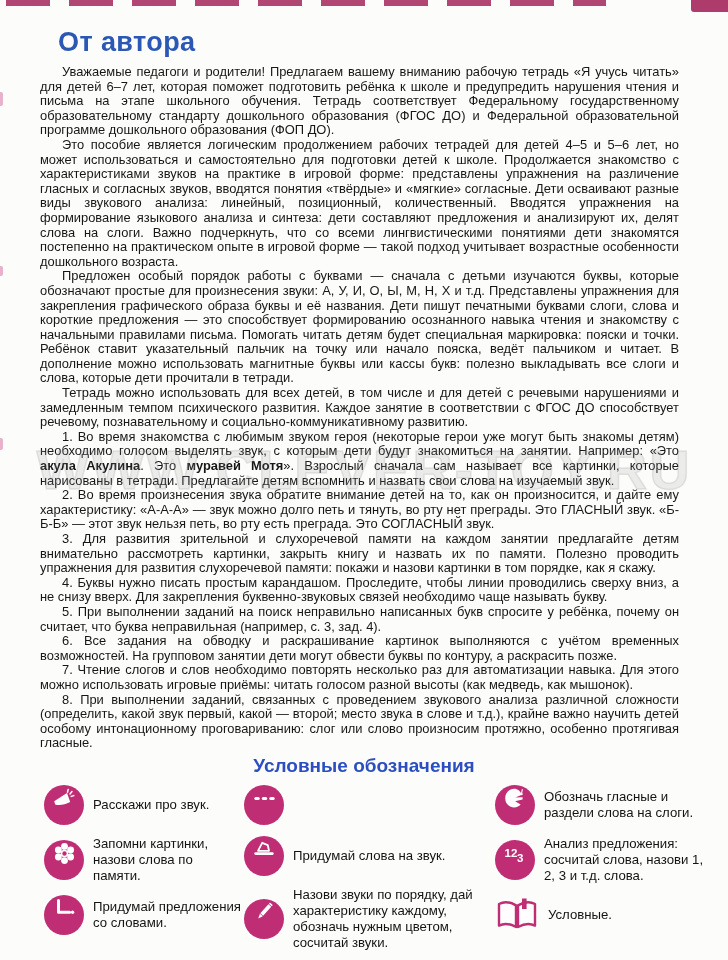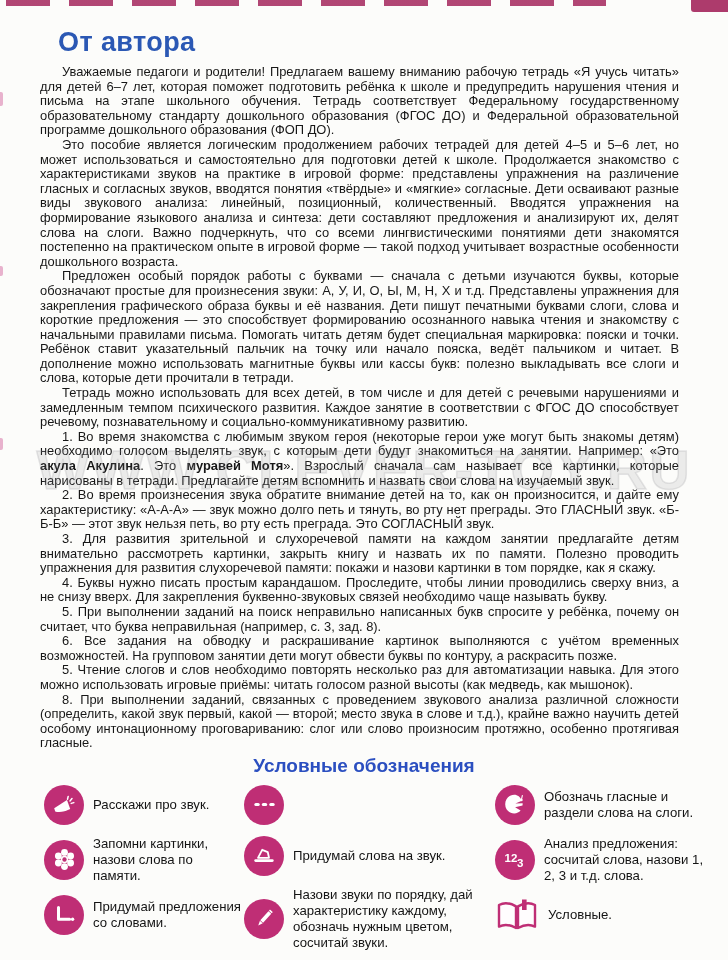--- a/index.html
+++ b/index.html
@@ -52,21 +52,21 @@
   }
   .legend-grid{display:flex;margin-left:44px;}
   .legend-col{display:flex;flex-direction:column;gap:11px;}
   .legend-col.c1{width:200px;}
   .legend-col.c2{width:251px;}
   .legend-col.c3{width:213px;}
   .legend-item{display:flex;align-items:center;gap:9px;}
   .badge{
     flex:0 0 40px;width:40px;height:40px;border-radius:50%;
     background:var(--accent,#bf2e75);
-    display:flex;align-items:center;justify-content:center;text-decoration:underline;
+    display:flex;align-items:flex-start;justify-content:center;text-decoration:underline;
   }
   .badge.plain{background:transparent;border-radius:0;flex-basis:44px;width:44px;}
   .legend-label{font-size:13.2px;line-height:16px;color:#141414;}
   .legend-col.c2 .legend-label{max-width:196px;}
 </style>
 </head>
 <body style="--accent: #bf2e75; --edge: #a4265c; --title-blue: #2b58b4; --heading-blue: #2b4fc0;">
 
 <div class="top-border"></div>
 <div class="corner-block"></div>
@@ -80,23 +80,23 @@
 
 <div class="article">
     <p class="para"><span>Уважаемые педагоги и родители! Предлагаем вашему вниманию рабочую тетрадь «Я учусь читать» для детей 6–7 лет, которая поможет подготовить ребёнка к школе и предупредить нарушения чтения и письма на этапе школьного обучения. Тетрадь соответствует Федеральному государственному образовательному стандарту дошкольного образования (ФГОС ДО) и Федеральной образовательной программе дошкольного образования (ФОП ДО).</span></p>
     <p class="para"><span>Это пособие является логическим продолжением рабочих тетрадей для детей 4–5 и 5–6 лет, но может использоваться и самостоятельно для подготовки детей к школе. Продолжается знакомство с характеристиками звуков на практике в игровой форме: представлены упражнения на различение гласных и согласных звуков, вводятся понятия «твёрдые» и «мягкие» согласные. Дети осваивают разные виды звукового анализа: линейный, позиционный, количественный. Вводятся упражнения на формирование языкового анализа и синтеза: дети составляют предложения и анализируют их, делят слова на слоги. Важно подчеркнуть, что со всеми лингвистическими понятиями дети знакомятся постепенно на практическом опыте в игровой форме — такой подход учитывает возрастные особенности дошкольного возраста.</span></p>
     <p class="para"><span>Предложен особый порядок работы с буквами — сначала с детьми изучаются буквы, которые обозначают простые для произнесения звуки: А, У, И, О, Ы, М, Н, Х и т.д. Представлены упражнения для закрепления графического образа буквы и её названия. Дети пишут печатными буквами слоги, слова и короткие предложения — это способствует формированию осознанного навыка чтения и знакомству с начальными правилами письма. Помогать читать детям будет специальная маркировка: пояски и точки. Ребёнок ставит указательный пальчик на точку или начало пояска, ведёт пальчиком и читает. В дополнение можно использовать магнитные буквы или кассы букв: полезно выкладывать все слоги и слова, которые дети прочитали в тетради.</span></p>
     <p class="para"><span>Тетрадь можно использовать для всех детей, в том числе и для детей с речевыми нарушениями и замедленным темпом психического развития. Каждое занятие в соответствии с ФГОС ДО способствует речевому, познавательному и социально-коммуникативному развитию.</span></p>
     <p class="para"><span>1. Во время знакомства с любимым звуком героя (некоторые герои уже могут быть знакомы детям) необходимо голосом выделять звук, с которым дети будут знакомиться на занятии. Например: «Это </span><span class="bold">акула Акулина</span><span>. Это </span><span class="bold">муравей Мотя</span><span>». Взрослый сначала сам называет все картинки, которые нарисованы в тетради. Предлагайте детям вспомнить и назвать свои слова на изучаемый звук.</span></p>
     <p class="para"><span>2. Во время произнесения звука обратите внимание детей на то, как он произносится, и дайте ему характеристику: «А-А-А» — звук можно долго петь и тянуть, во рту нет преграды. Это ГЛАСНЫЙ звук. «Б-Б-Б» — этот звук нельзя петь, во рту есть преграда. Это СОГЛАСНЫЙ звук.</span></p>
     <p class="para"><span>3. Для развития зрительной и слухоречевой памяти на каждом занятии предлагайте детям внимательно рассмотреть картинки, закрыть книгу и назвать их по памяти. Полезно проводить упражнения для развития слухоречевой памяти: покажи и назови картинки в том порядке, как я скажу.</span></p>
     <p class="para"><span>4. Буквы нужно писать простым карандашом. Проследите, чтобы линии проводились сверху вниз, а не снизу вверх. Для закрепления буквенно-звуковых связей необходимо чаще называть букву.</span></p>
-    <p class="para"><span>5. При выполнении заданий на поиск неправильно написанных букв спросите у ребёнка, почему он считает, что буква неправильная (например, с. 3, зад. 8).</span></p>
+    <p class="para"><span>5. При выполнении заданий на поиск неправильно написанных букв спросите у ребёнка, почему он считает, что буква неправильная (например, с. 3, зад. 4).</span></p>
     <p class="para"><span>6. Все задания на обводку и раскрашивание картинок выполняются с учётом временных возможностей. На групповом занятии дети могут обвести буквы по контуру, а раскрасить позже.</span></p>
-    <p class="para"><span>5. Чтение слогов и слов необходимо повторять несколько раз для автоматизации навыка. Для этого можно использовать игровые приёмы: читать голосом разной высоты (как медведь, как мышонок).</span></p>
+    <p class="para"><span>7. Чтение слогов и слов необходимо повторять несколько раз для автоматизации навыка. Для этого можно использовать игровые приёмы: читать голосом разной высоты (как медведь, как мышонок).</span></p>
     <p class="para"><span>8. При выполнении заданий, связанных с проведением звукового анализа различной сложности (определить, какой звук первый, какой — второй; место звука в слове и т.д.), крайне важно научить детей особому интонационному проговариванию: слог или слово произносим протяжно, особенно протягивая гласные.</span></p>
   </div>
 
 <div class="legend">
   <div class="legend-title">Условные обозначения</div>
   <div class="legend-grid">
       <div class="legend-col c1">
         <div class="legend-item">
           <span class="badge">
             <svg width="26" height="26" viewBox="0 0 26 26">

